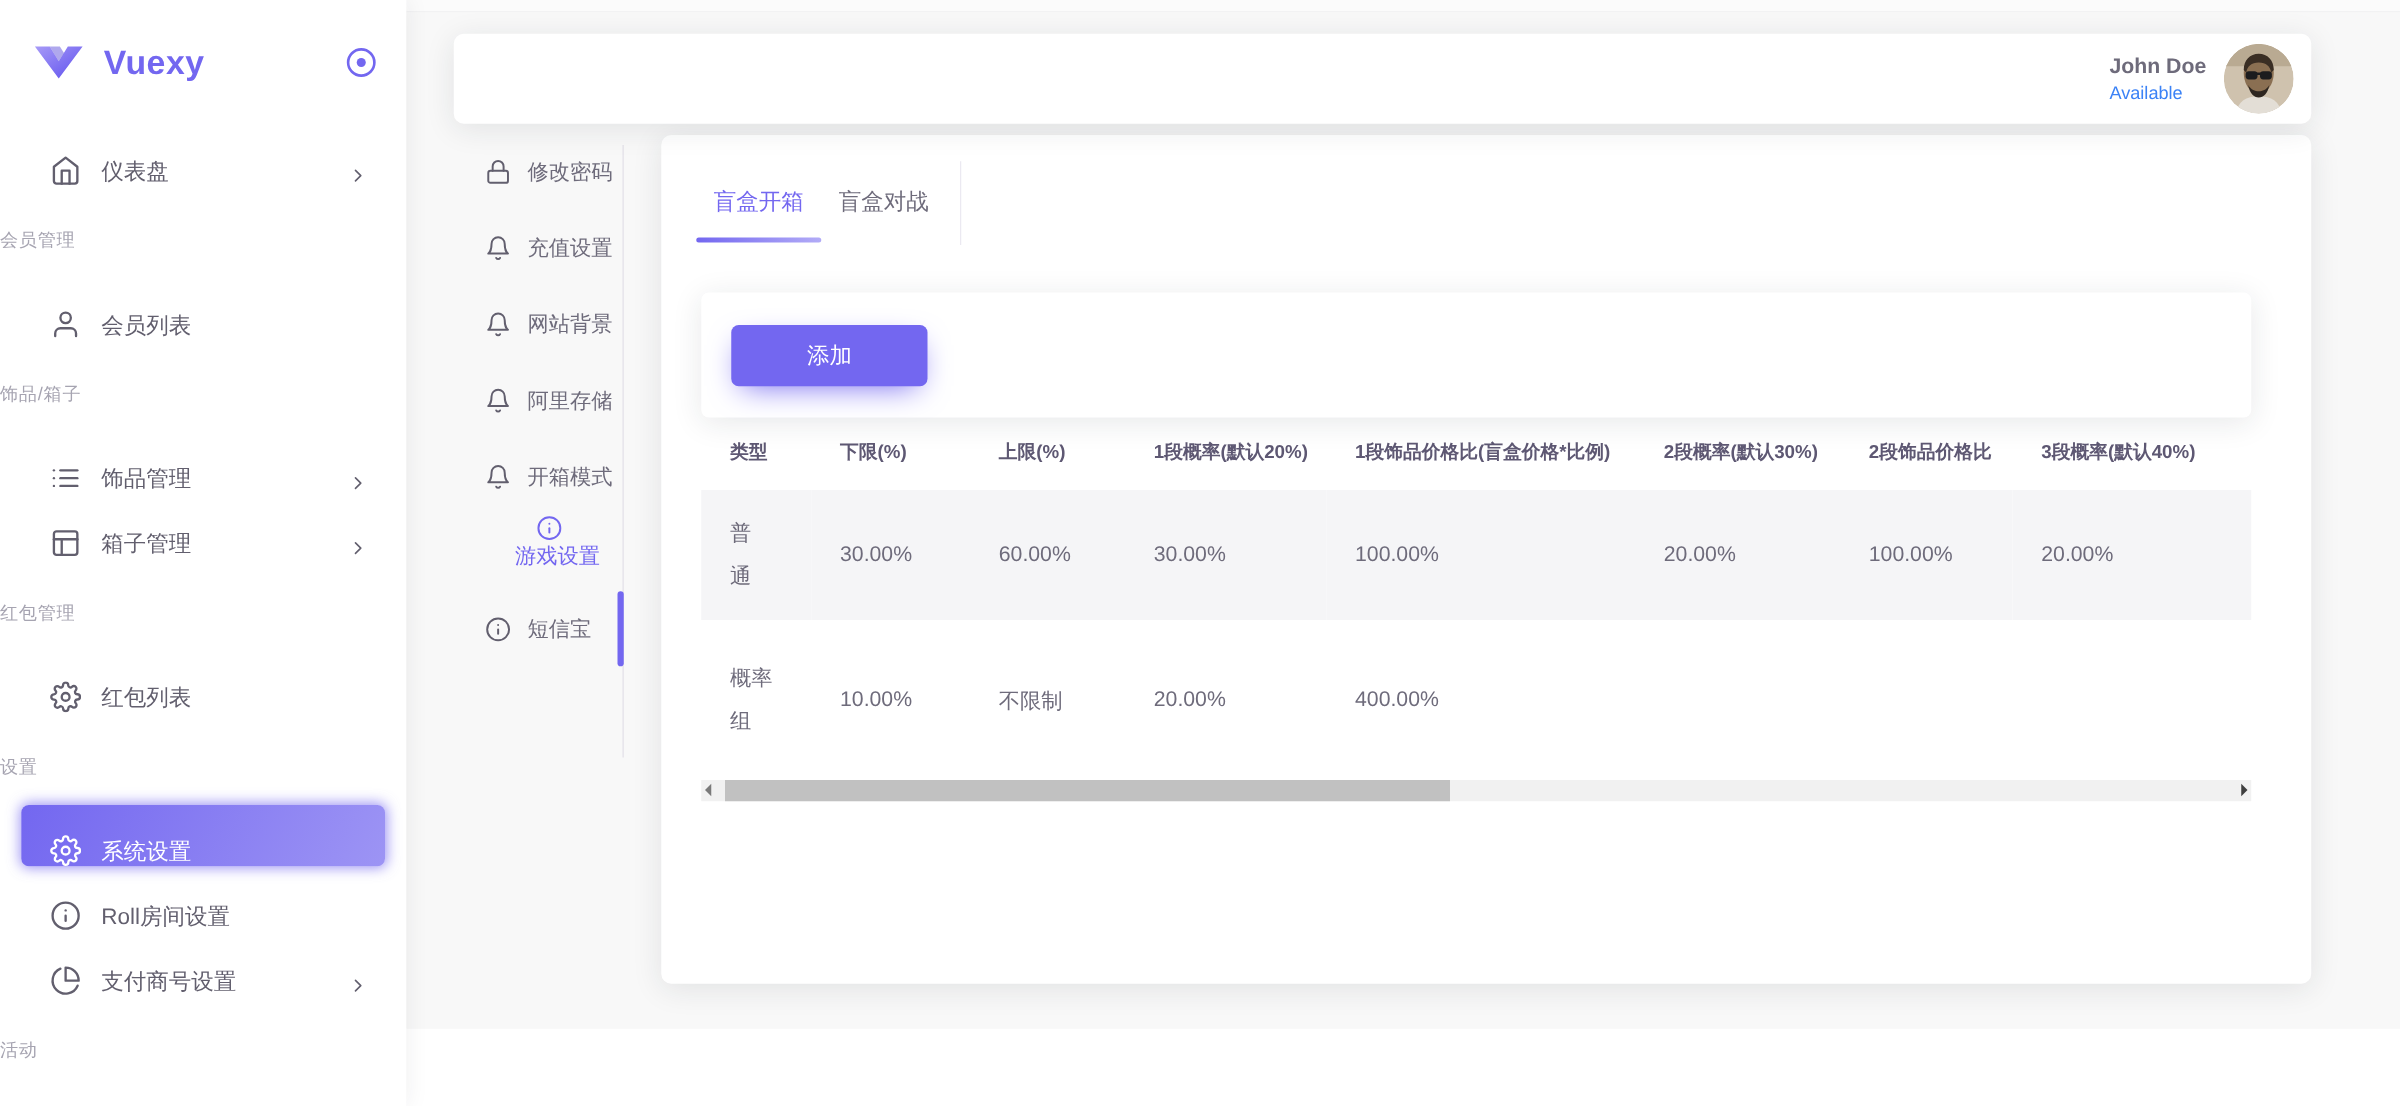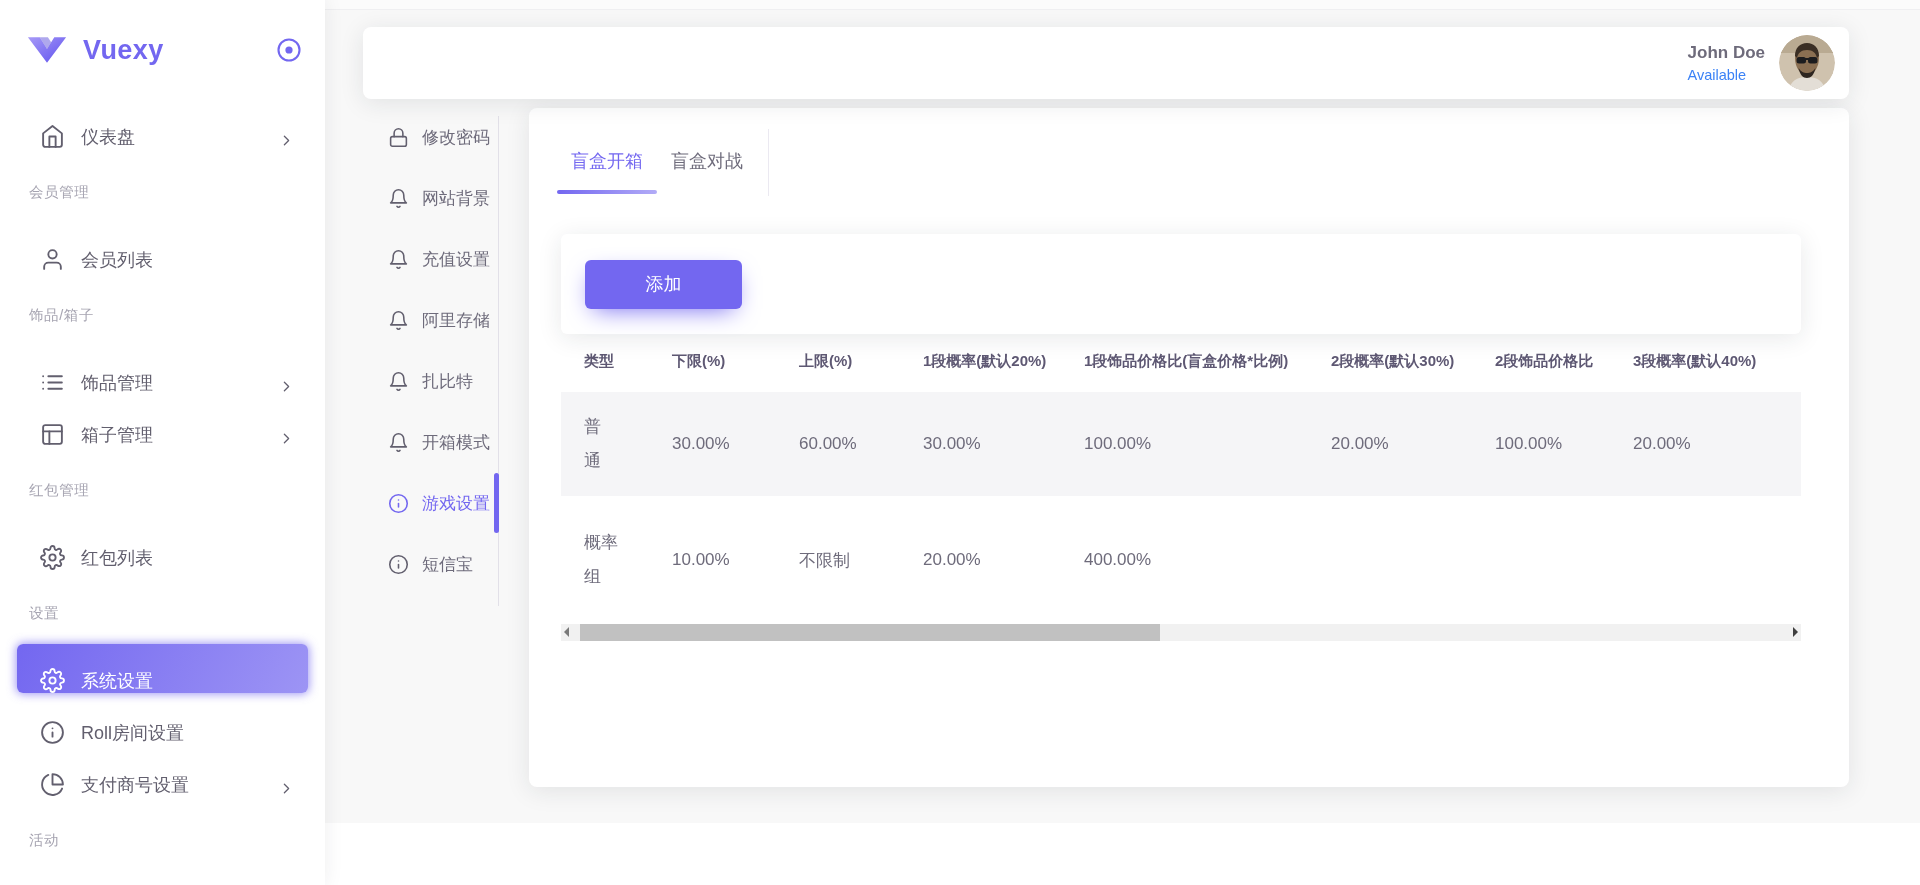--- a/index.html
+++ b/index.html
@@ -13,21 +13,21 @@
   .top-strip{ position:absolute; left:325px; top:0; width:1595px; height:10px; background:#fbfbfb; border-bottom:1px solid #efeff1; }
 
   
   .sidebar{ position:absolute; left:0; top:0; width:325px; height:885px; background:#fff;
             box-shadow:0 0 18px rgba(34,41,47,.08); z-index:6; }
   .brand{ display:flex; align-items:center; padding:26px 22px 0 27px; height:74px; }
   .brand-logo{ width:40px; height:28px; flex-shrink:0; }
   .brand-text{ font-size:27px; font-weight:bold; color:#7367f0; margin-left:16px; letter-spacing:.4px; }
   .menu-toggle{ margin-left:auto; width:28px; height:28px; color:#7367f0; cursor:pointer; }
   .nav{ margin-top:26px; }
-  .nav-header{ margin:34px 0 22px; height:18px; padding-left:29px; font-size:14.5px; color:#a6a4b1; letter-spacing:.6px; }
+  .nav-header{ margin:34px 0 22px; height:18px; font-size:14.5px; color:#a6a4b1; letter-spacing:.6px; }
   .nav-item{ height:49px; margin:0 17px 3px 17px; padding:0 13px 0 23px; display:flex; align-items:flex-end;
              border-radius:6px; font-size:18px; color:#625f6e; cursor:pointer; }
   .nav-item .mi{ width:25px; height:25px; margin-right:16px; flex-shrink:0; }
   .nav-item .chev{ margin-left:auto; width:17px; height:17px; color:#625f6e; }
   .nav-item.active{ color:#fff;
       background:linear-gradient(118deg,#7367f0,rgba(115,103,240,.7));
       box-shadow:0 0 10px 1px rgba(115,103,240,.7); }
   svg.stroke{ fill:none; stroke:currentColor; stroke-width:1.8; stroke-linecap:round; stroke-linejoin:round; }
 
   
@@ -36,21 +36,21 @@
            display:flex; align-items:center; justify-content:flex-end; padding:0 14px; z-index:4; }
   .user-text{ text-align:left; margin-right:14px; }
   .user-name{ font-size:17px; font-weight:bold; color:#6e6b7b; line-height:1.2; }
   .user-status{ font-size:14.5px; color:#3b82f6; margin-top:3px; }
   .avatar{ width:56px; height:56px; border-radius:50%; overflow:hidden; cursor:pointer; flex-shrink:0; }
 
   
   .submenu{ position:absolute; left:388px; top:107px; width:116px; z-index:3; }
   .submenu-item{ height:61px; display:flex; align-items:center; font-size:17px; color:#6e6b7b; cursor:pointer; white-space:nowrap; }
   .submenu-item .smi{ width:21px; height:21px; margin-right:13px; color:#625f6e; flex-shrink:0; }
-  .submenu-item.active{ color:#7367f0; }
+  .submenu-item.active{ color:#7367f0;flex-direction:column; }
   .submenu-item.active .smi{ color:#7367f0; }
   .submenu-divider{ position:absolute; left:498px; top:116px; width:1px; height:490px; background:#e2e0e8; }
   .submenu-active-bar{ position:absolute; left:494px; top:473px; width:5px; height:60px; border-radius:4px; background:#7367f0; }
 
   
   .main-card{ position:absolute; left:529px; top:108px; width:1320px; height:679px; background:#fff;
               border-radius:8px; box-shadow:0 4px 24px rgba(34,41,47,.10); z-index:2; }
   .tabs{ position:absolute; left:28px; top:41px; display:flex; }
   .tab{ position:relative; padding:0 14px 17px 14px; font-size:18px; color:#6e6b7b; cursor:pointer; }
   .tab.active{ color:#7367f0; }
@@ -226,42 +226,35 @@
           <rect x="3" y="11" width="18" height="11" rx="2"></rect>
           <path d="M7 11V7a5 5 0 0 1 10 0v4"></path>
         </svg>
       <span>修改密码</span>
     </div>
     <div class="submenu-item">
       <svg class="smi stroke" viewBox="0 0 24 24">
           <path d="M18 8A6 6 0 0 0 6 8c0 7-3 9-3 9h18s-3-2-3-9"></path>
           <path d="M13.73 21a2 2 0 0 1-3.46 0"></path>
         </svg>
-      <span>网站背景</span>
+      <span>充值设置</span>
     </div>
     <div class="submenu-item">
       <svg class="smi stroke" viewBox="0 0 24 24">
           <path d="M18 8A6 6 0 0 0 6 8c0 7-3 9-3 9h18s-3-2-3-9"></path>
           <path d="M13.73 21a2 2 0 0 1-3.46 0"></path>
         </svg>
-      <span>充值设置</span>
+      <span>网站背景</span>
     </div>
     <div class="submenu-item">
       <svg class="smi stroke" viewBox="0 0 24 24">
           <path d="M18 8A6 6 0 0 0 6 8c0 7-3 9-3 9h18s-3-2-3-9"></path>
           <path d="M13.73 21a2 2 0 0 1-3.46 0"></path>
         </svg>
       <span>阿里存储</span>
-    </div>
-    <div class="submenu-item">
-      <svg class="smi stroke" viewBox="0 0 24 24">
-          <path d="M18 8A6 6 0 0 0 6 8c0 7-3 9-3 9h18s-3-2-3-9"></path>
-          <path d="M13.73 21a2 2 0 0 1-3.46 0"></path>
-        </svg>
-      <span>扎比特</span>
     </div>
     <div class="submenu-item">
       <svg class="smi stroke" viewBox="0 0 24 24">
           <path d="M18 8A6 6 0 0 0 6 8c0 7-3 9-3 9h18s-3-2-3-9"></path>
           <path d="M13.73 21a2 2 0 0 1-3.46 0"></path>
         </svg>
       <span>开箱模式</span>
     </div>
     <div class="submenu-item active">
       <svg class="smi stroke" viewBox="0 0 24 24">

